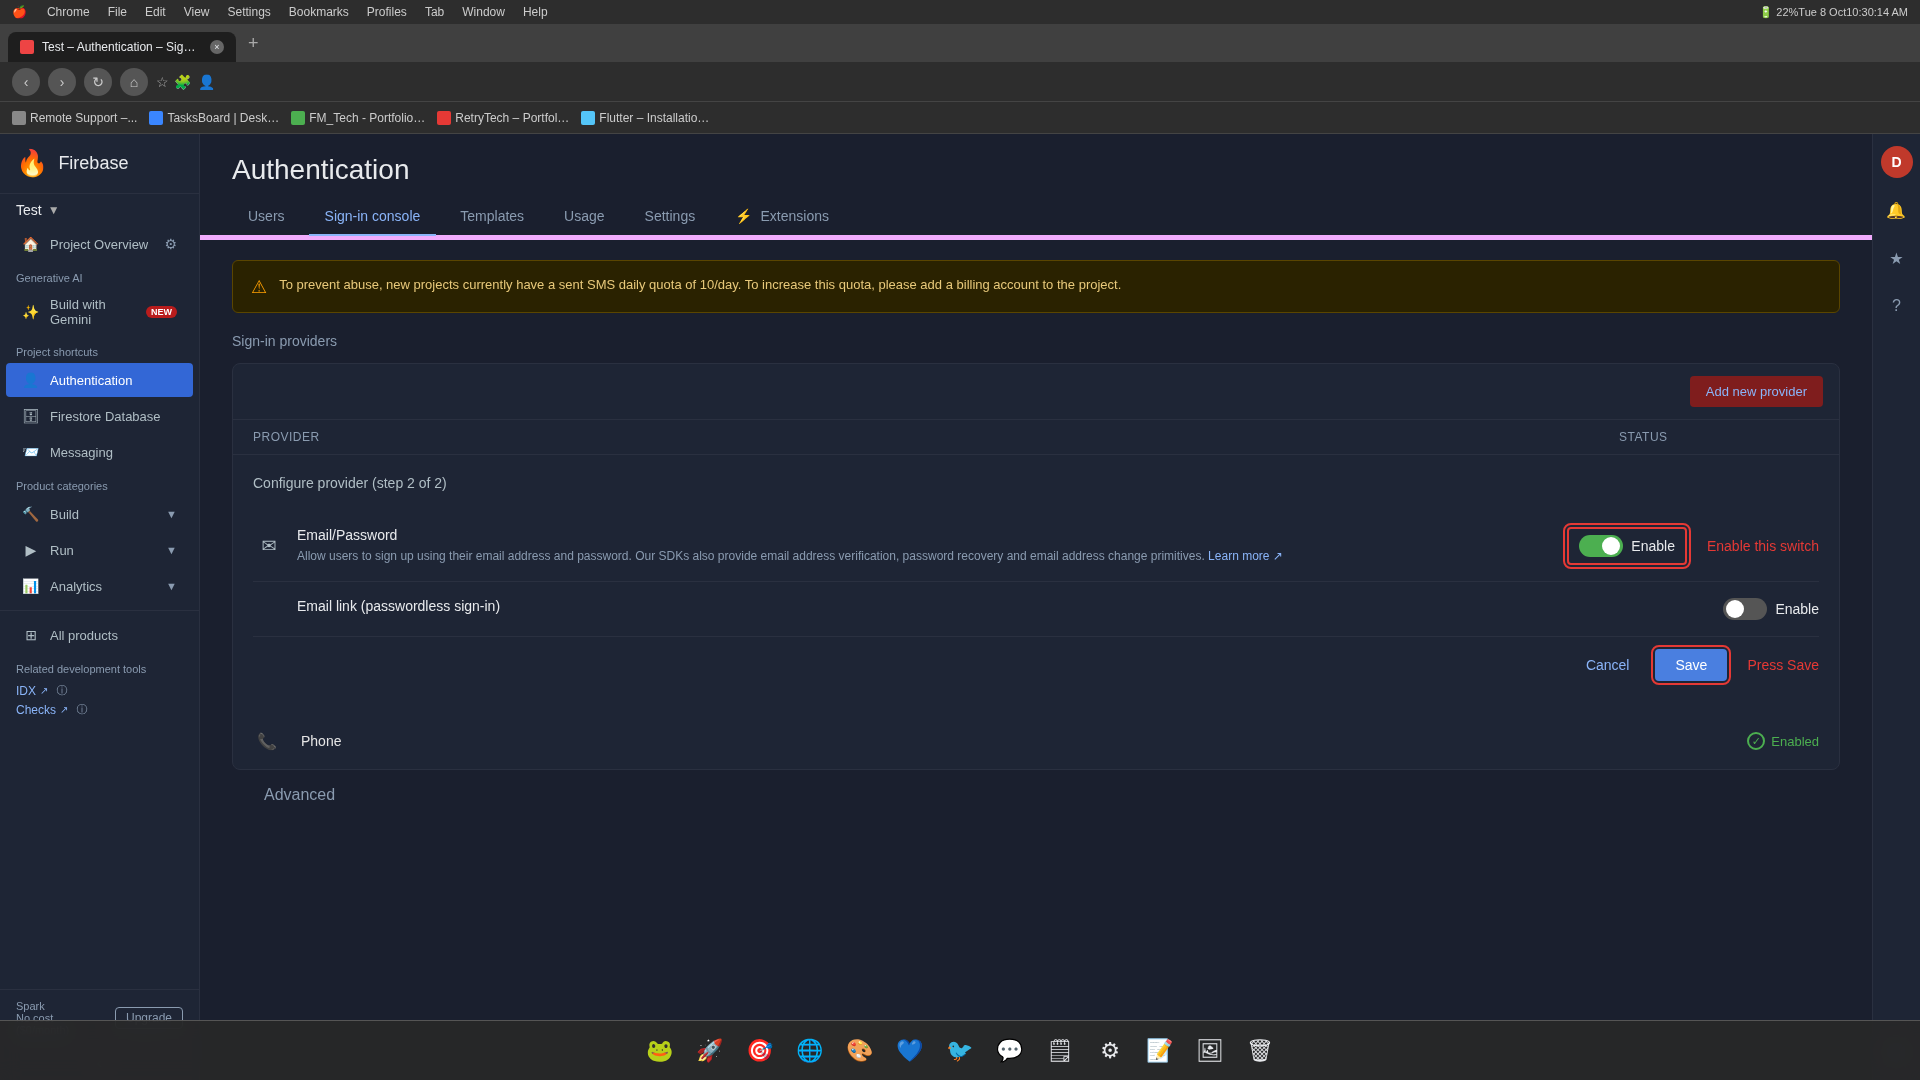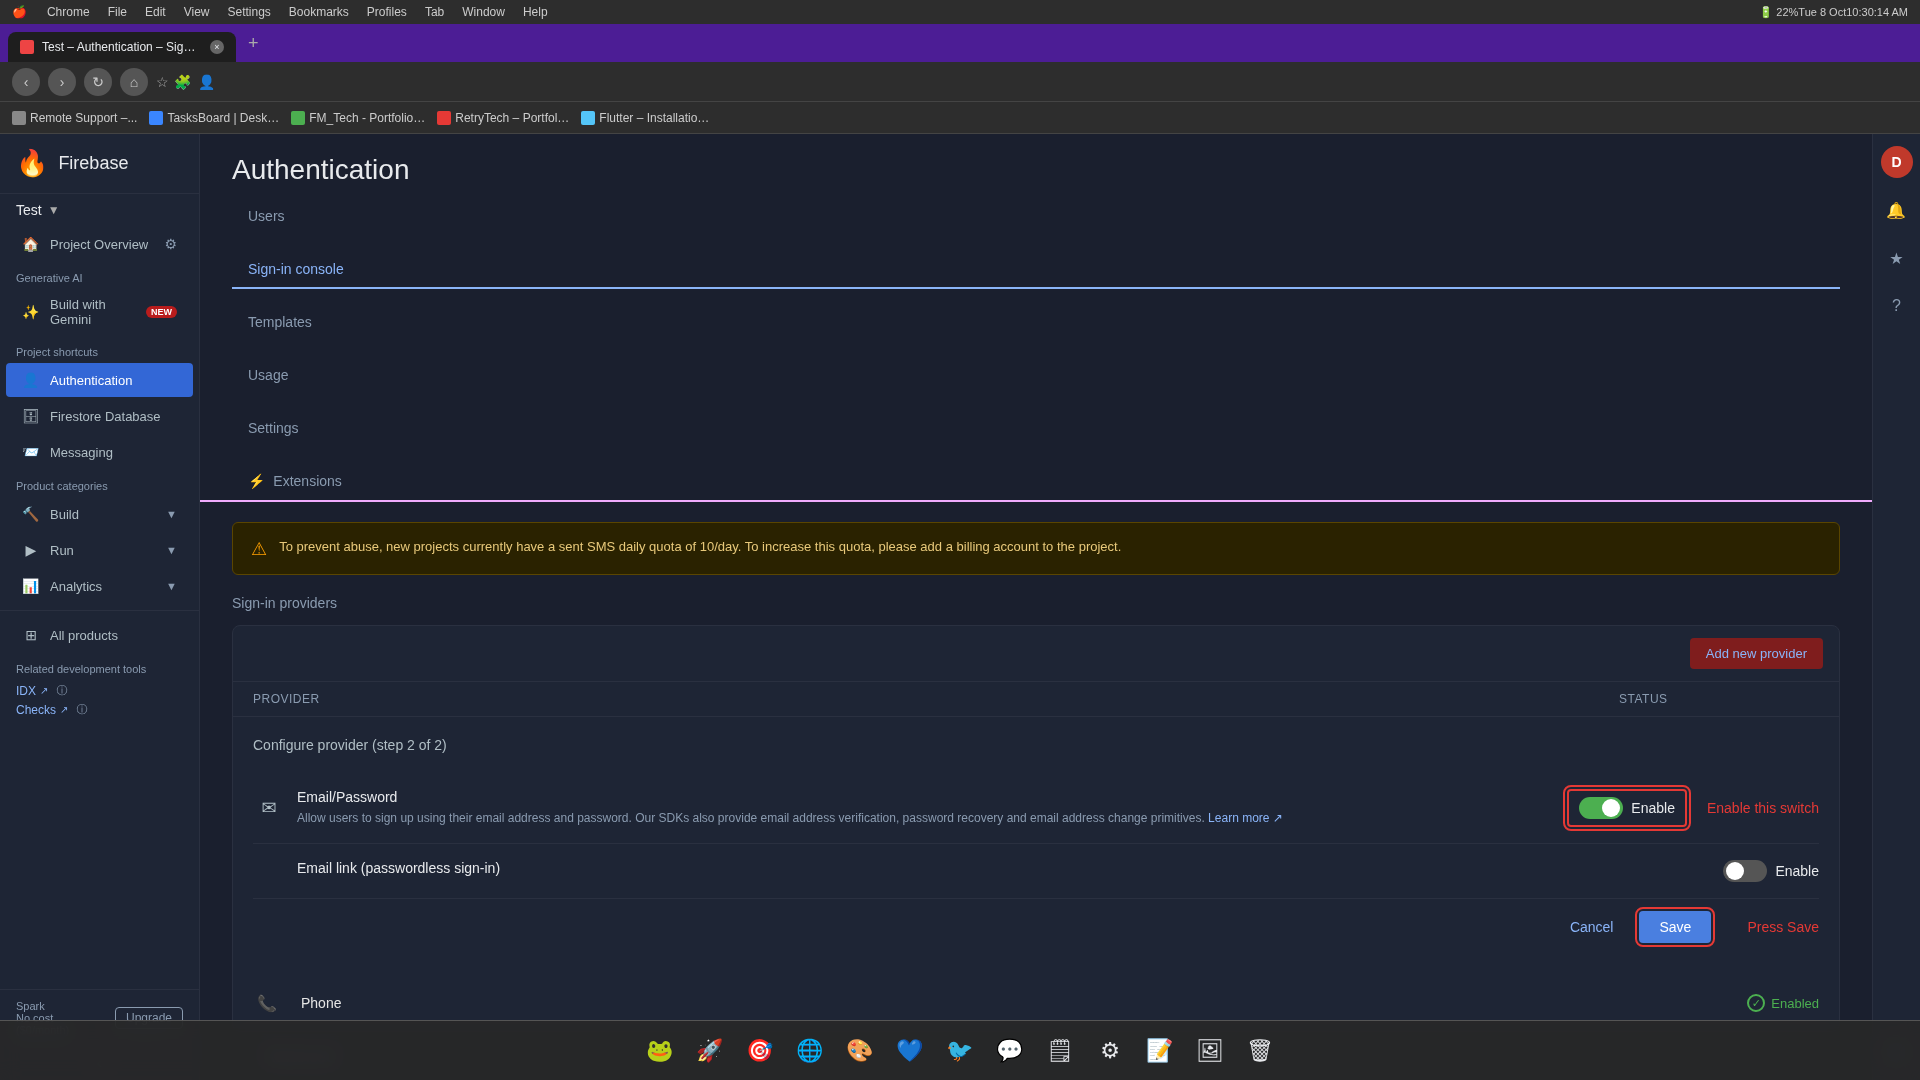--- a/index.html
+++ b/index.html
@@ -4,21 +4,21 @@
   <style>
     * { margin: 0; padding: 0; box-sizing: border-box; }
     body { font-family: -apple-system, BlinkMacSystemFont, 'Segoe UI', sans-serif; background: #1a1f2e; color: #e8eaed; width: 1920px; height: 1080px; overflow: hidden; }
 
     
     .mac-bar { background: #2d2d2d; height: 24px; display: flex; align-items: center; padding: 0 12px; gap: 8px; font-size: 12px; color: #ccc; }
     .mac-bar .menu-items { display: flex; gap: 18px; margin-left: 12px; }
     .mac-bar .right { margin-left: auto; display: flex; align-items: center; font-size: 11px; }
 
     
-    .chrome-tabs { background: #4c1d95; height: 38px; display: flex; align-items: flex-end; padding: 0 8px; }
+    .chrome-tabs { background: #404040; height: 38px; display: flex; align-items: flex-end; padding: 0 8px; }
     .tab { background: #1e1e1e; height: 30px; display: flex; align-items: center; padding: 0 12px; border-radius: 8px 8px 0 0; font-size: 12px; color: #e8eaed; gap: 8px; min-width: 200px; }
     .tab .close-btn { margin-left: auto; width: 14px; height: 14px; border-radius: 50%; background: #666; display: flex; align-items: center; justify-content: center; font-size: 9px; cursor: pointer; }
     .tab-new { background: transparent; color: #aaa; padding: 4px 8px; font-size: 18px; cursor: pointer; margin-left: 4px; align-self: center; }
 
     
     .address-bar { background: #2d2d2d; height: 40px; display: flex; align-items: center; padding: 0 12px; gap: 8px; border-bottom: 1px solid #444; }
     .nav-btn { width: 28px; height: 28px; border-radius: 50%; background: #555; display: flex; align-items: center; justify-content: center; color: #ccc; font-size: 14px; cursor: pointer; border: none; }
     .address-input { flex: 1; background: #3a3a3a; border: none; border-radius: 20px; height: 28px; padding: 0 16px; color: #e8eaed; font-size: 13px; outline: none; }
     .addr-icons { display: flex; gap: 6px; color: #aaa; font-size: 14px; }
 
@@ -53,21 +53,21 @@
     .collapse-btn { display: flex; justify-content: center; padding: 8px; color: #8a9bb0; cursor: pointer; font-size: 16px; }
 
     
     .content { flex: 1; background: #1a1f2e; overflow-y: auto; }
 
     
     .content-header { padding: 20px 32px 0; }
     .content-header h1 { font-size: 28px; font-weight: 400; color: #e8eaed; margin-bottom: 0; }
 
     
-    .tabs { display: flex; gap: 16px; border-bottom: 2px solid #f0abfc; padding: 0 32px; margin-top: 12px; flex-direction: column; }
+    .tabs { display: flex; gap: 8px; border-bottom: 5px solid #f0abfc; padding: 0 32px; margin-top: 12px; }
     .tab-item { padding: 10px 16px; font-size: 14px; color: #8a9bb0; cursor: pointer; border-bottom: 2px solid transparent; margin-bottom: -1px; }
     .tab-item.active { color: #8ab4f8; border-bottom: 2px solid #8ab4f8; }
 
     
     .content-body { padding: 20px 32px; }
 
     
     .alert-banner { background: #2a2200; border: 1px solid #5a4500; border-radius: 6px; padding: 14px 18px; display: flex; gap: 12px; margin-bottom: 20px; }
     .alert-icon { color: #ffa000; font-size: 18px; flex-shrink: 0; margin-top: 1px; }
     .alert-text { font-size: 13px; color: #e8c97a; line-height: 1.5; }
@@ -385,21 +385,21 @@
               <label class="toggle-switch">
                 <input type="checkbox" style="">
                 <span class="toggle-slider off"></span>
               </label>
               <span class="toggle-label">Enable</span>
             </div>
           </div>
 
           <div class="action-buttons">
             <button class="cancel-btn">Cancel</button>
-            <div style="display:flex;align-items:center;gap:24px;">
+            <div style="display:flex;align-items:center;gap:8px;">
               <button class="save-btn highlighted" style="outline:2px solid #e53935;outline-offset:2px;">Save</button>
               <span class="annotation">Press Save</span>
             </div>
           </div>
         </div>
 
         <div class="phone-row">
           <div class="phone-icon">📞</div>
           <div class="phone-name">Phone</div>
           <div class="enabled-badge">

